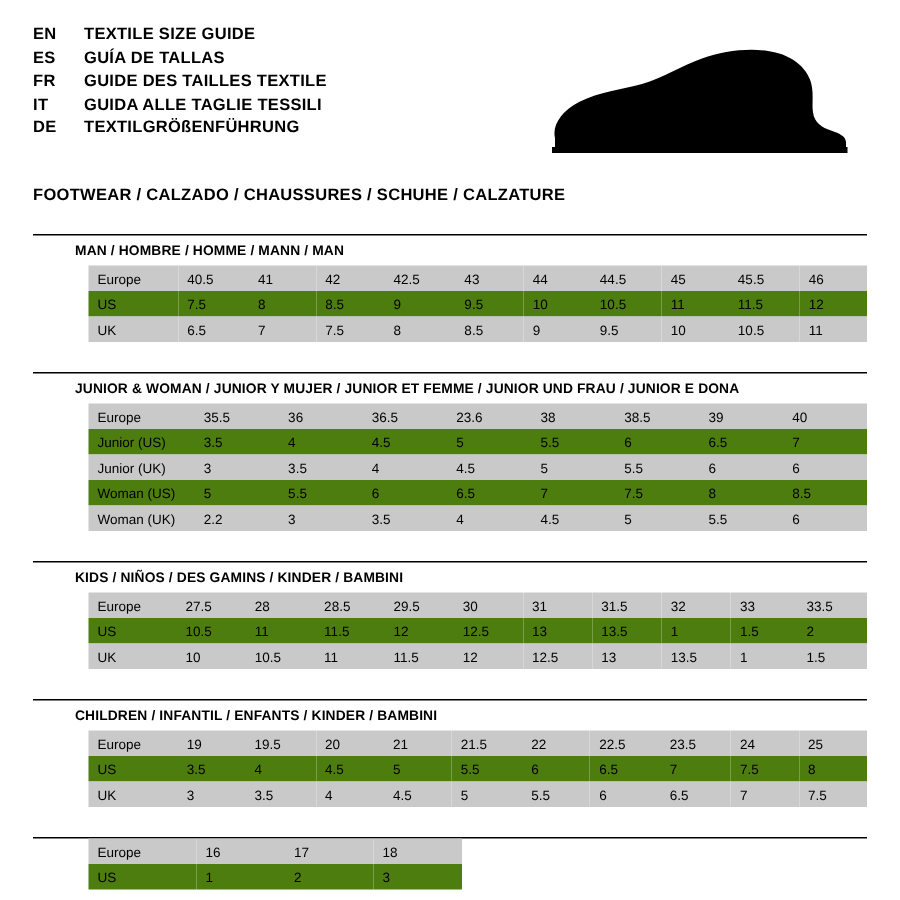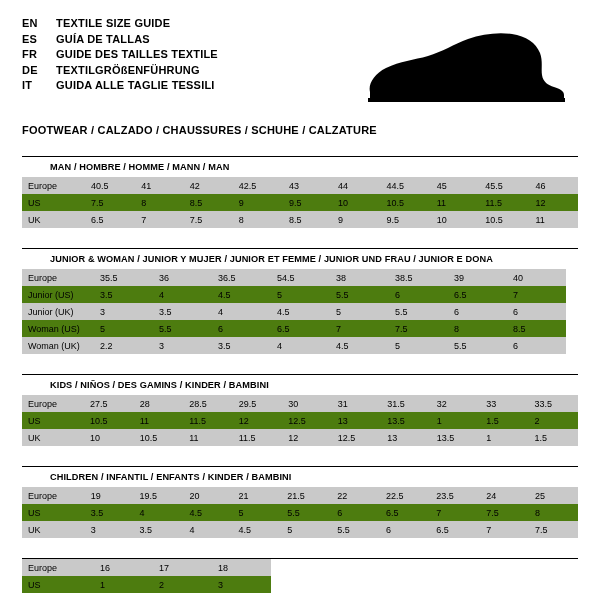--- a/index.html
+++ b/index.html
@@ -65,20 +65,21 @@
     font-size: 9.2px;
     font-weight: bold;
     letter-spacing: 0.1px;
     padding-bottom: 5px;
     margin-left: 28px;
   }
   table.size {
     border-collapse: collapse;
     table-layout: fixed;
     font-size: 9px;
+    margin-left: 37px;
   }
   table.size td {
     height: 17px;
     padding: 0 0 0 6px;
     vertical-align: middle;
     white-space: nowrap;
   }
   tr.shaded td {
     background: #c9c9c9;
   }
@@ -110,26 +111,26 @@
       </div>
       <div class="lang-row">
         <span class="lang-code">ES</span>
         <span class="lang-title">GUÍA DE TALLAS</span>
       </div>
       <div class="lang-row">
         <span class="lang-code">FR</span>
         <span class="lang-title">GUIDE DES TAILLES TEXTILE</span>
       </div>
       <div class="lang-row">
+        <span class="lang-code">IT</span>
+        <span class="lang-title">GUIDA ALLE TAGLIE TESSILI</span>
+      </div>
+      <div class="lang-row">
         <span class="lang-code">DE</span>
         <span class="lang-title">TEXTILGRÖßENFÜHRUNG</span>
-      </div>
-      <div class="lang-row">
-        <span class="lang-code">IT</span>
-        <span class="lang-title">GUIDA ALLE TAGLIE TESSILI</span>
       </div>
     </div>
 
     <div class="shoe-wrap">
       <svg viewBox="0 0 210 80" width="210" height="80" aria-hidden="true">
         <path fill="#000000" d="M8,62 C6,54 12,44 24,38 C38,31 52,30 66,26 C80,22 92,14 106,9 C120,4 136,2 150,4 C164,6 174,13 178,23 C181,31 179,39 180,45 C181,52 186,55 192,57 C198,59 202,61 202,65 L202,70 L8,70 Z"></path>
         <path fill="#000000" d="M6,68 L203,68 L203,72 L6,72 Z"></path>
       </svg>
     </div>
   </div>
@@ -187,21 +188,21 @@
   <div class="group">
     <div class="group-rule"></div>
     <div class="group-heading" style="padding-top:5px">JUNIOR &amp; WOMAN / JUNIOR Y MUJER / JUNIOR ET FEMME / JUNIOR UND FRAU / JUNIOR E DONA</div>
     <table class="size">
       <tbody>
           <tr class="shaded">
         <td class="label">Europe</td>
         <td class="val">35.5</td>
         <td class="val">36</td>
         <td class="val">36.5</td>
-        <td class="val">54.5</td>
+        <td class="val">23.6</td>
         <td class="val">38</td>
         <td class="val">38.5</td>
         <td class="val">39</td>
         <td class="val">40</td>
       </tr>
       <tr class="plain">
         <td class="label">Junior (US)</td>
         <td class="val">3.5</td>
         <td class="val">4</td>
         <td class="val">4.5</td>

